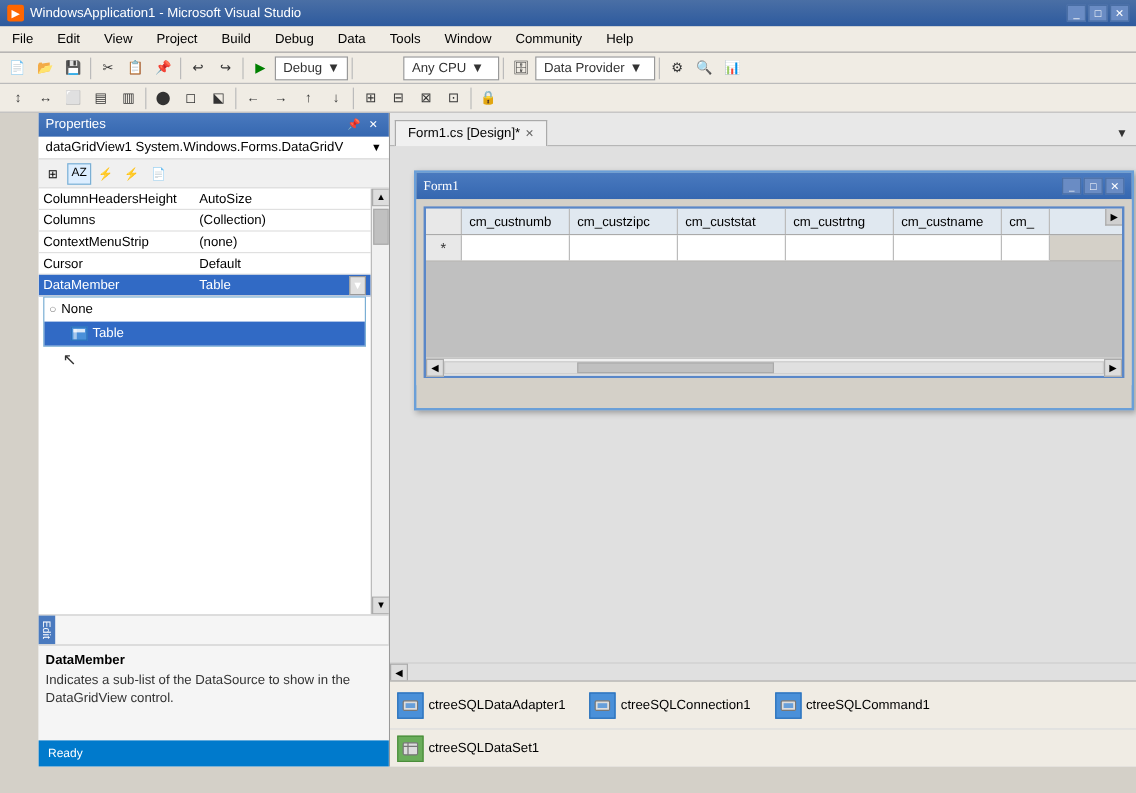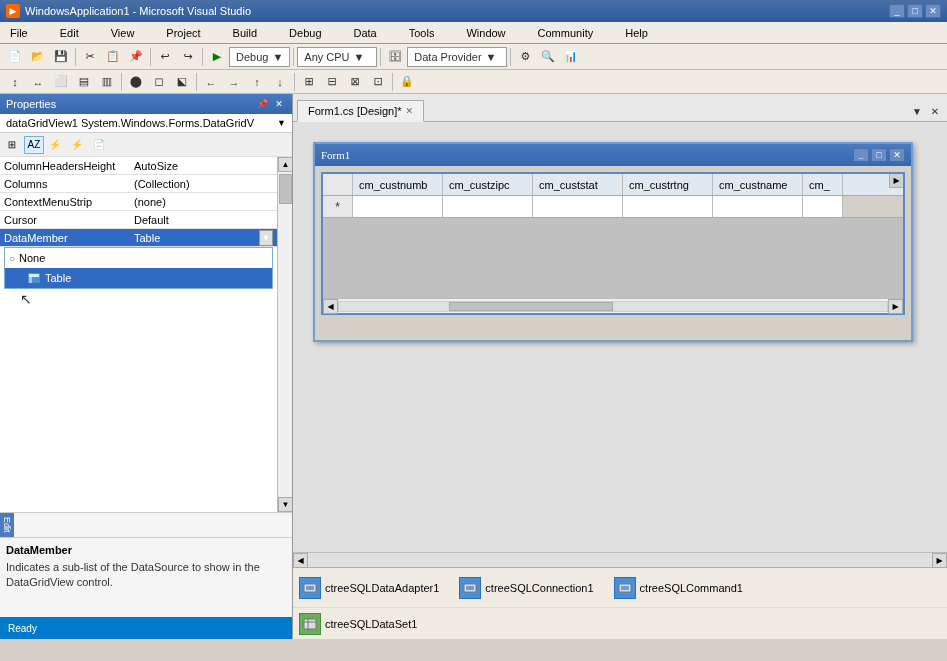--- a/index.html
+++ b/index.html
@@ -21,21 +21,21 @@
     .title-bar-controls { display: flex; gap: 2px; }
     .tb-btn { width: 16px; height: 14px; background: #6a8cc4; border: 1px solid #4a6fa5; display: flex; align-items: center; justify-content: center; font-size: 9px; color: white; cursor: pointer; }
 
     
     .menu-bar {
       background: #f0ece4;
       border-bottom: 1px solid #999;
       padding: 2px 4px;
       display: flex;
       align-items: center;
-      gap: 20px;
+      gap: 8px;
       height: 22px;
     }
     .menu-item {
       padding: 2px 6px;
       cursor: pointer;
       font-size: 11px;
       color: #000;
       border-radius: 2px;
     }
 
@@ -412,21 +412,21 @@
   <div class="toolbar-btn">↩</div>
   <div class="toolbar-btn">↪</div>
   <div class="tb-separator"></div>
 
   <div class="toolbar-btn" style="color: green;">▶</div>
   <div class="toolbar-btn-text">
     <span>Debug</span>
     <span>▼</span>
   </div>
   <div class="tb-separator"></div>
-  <div class="toolbar-btn-text" style="min-width:80px;">
+  <div class="toolbar-btn-text" style="min-width:80px;margin-left:39px;">
     <span>Any CPU</span>
     <span>▼</span>
   </div>
   <div class="tb-separator"></div>
   <div class="toolbar-btn">🗄</div>
   <div class="toolbar-btn-text" style="min-width:100px;">
     <span>Data Provider</span>
     <span>▼</span>
   </div>
 
@@ -453,21 +453,21 @@
   <div class="toolbar-btn">↓</div>
   <div class="tb-separator"></div>
   <div class="toolbar-btn">⊞</div>
   <div class="toolbar-btn">⊟</div>
   <div class="toolbar-btn">⊠</div>
   <div class="toolbar-btn">⊡</div>
   <div class="tb-separator"></div>
   <div class="toolbar-btn">🔒</div>
 </div>
 
-<div style="display:flex; flex: 1; height: calc(661px - 22px - 22px - 26px - 24px - 22px); overflow:hidden;">
+<div style="display:flex; flex: 1; height: calc(661px - 22px - 22px - 26px - 24px - 22px); overflow:hidden;margin-left:32px;">
 
   <div class="left-panel">
     <div class="panel-header">
       <span>Properties</span>
       <div class="panel-header-controls">
         <div class="ph-btn">📌</div>
         <div class="ph-btn">✕</div>
       </div>
     </div>
 

